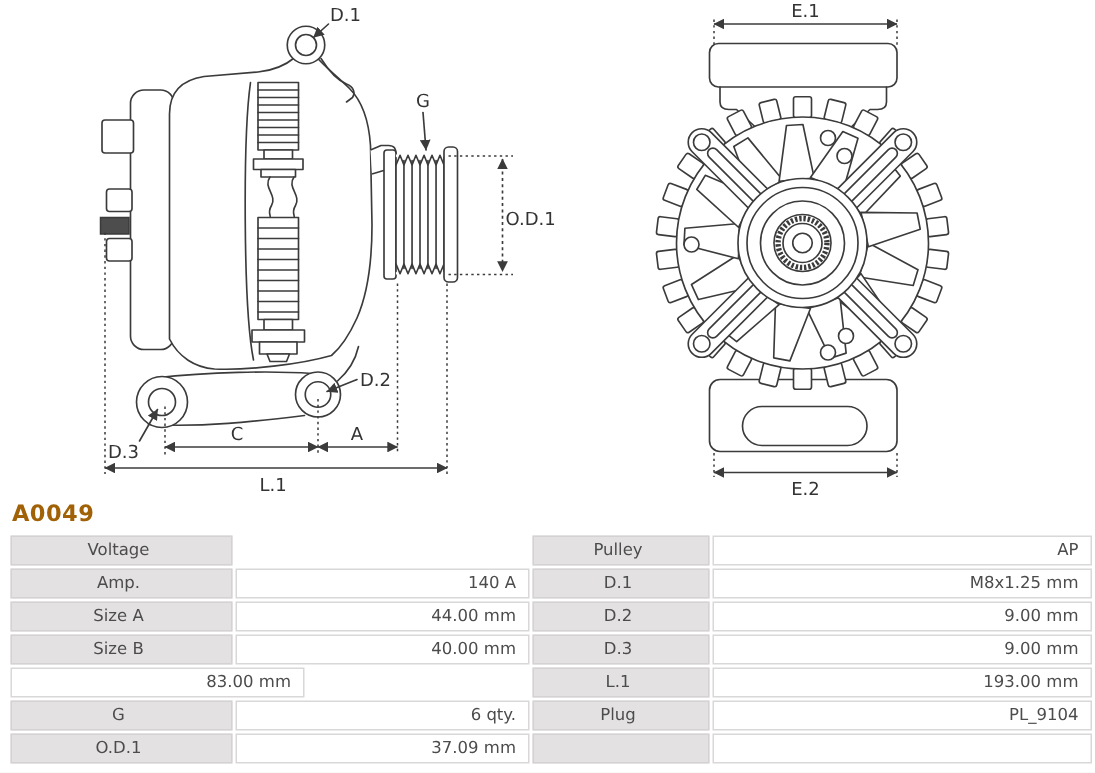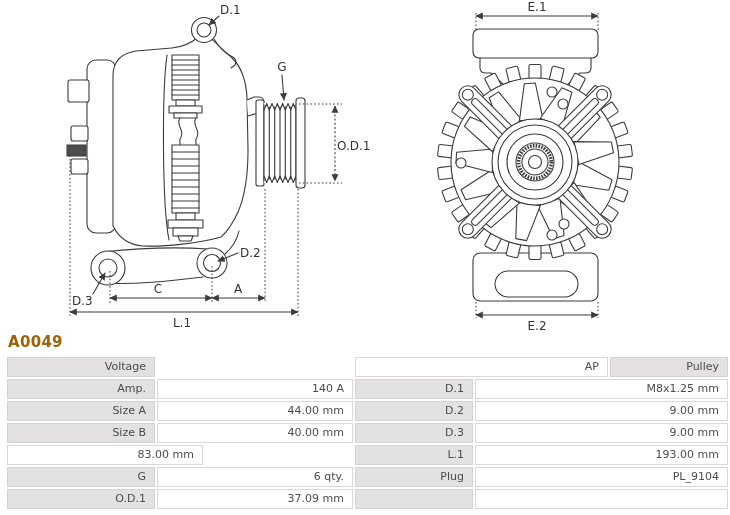--- a/index.html
+++ b/index.html
@@ -15,21 +15,21 @@
   text.dim{font-family:"DejaVu Sans","Liberation Sans",sans-serif;font-size:12px;fill:#333333;}
   #part-code{position:absolute;left:8px;top:333px;font-size:15px;font-weight:700;
              letter-spacing:.3px;color:#a16207;}
   .tables{position:absolute;top:357px;left:0;width:730px;}
   .spec-table{position:absolute;top:0;}
   .spec-table.left{left:7px;width:346px;}
   .spec-table.right{left:355px;width:373px;}
   .row{display:flex;gap:2px;margin-bottom:2px;height:20px;}
   .cell{box-sizing:border-box;border:1px solid #d5d2d3;font-size:11px;color:#4c4c4c;
         text-align:right;padding:0 8px 0 4px;line-height:18px;white-space:nowrap;overflow:hidden;}
-  .cell.label{background:#e3e1e2;}
+  .cell.label{background:#e3e1e2;text-align:center;}
   .cell.value{background:#ffffff;border-color:#d9d7d8;}
   .spec-table.left .cell.label{width:148px;}
   .spec-table.left .cell.value{width:196px;}
   .spec-table.right .cell.label{width:118px;}
   .spec-table.right .cell.value{width:253px;}
 </style>
 </head>
 <body>
 
 <div id="page">
@@ -262,22 +262,22 @@
           <div class="cell label">G</div>
           <div class="cell value">6 qty.</div>
         </div>
       <div class="row">
           <div class="cell label">O.D.1</div>
           <div class="cell value">37.09 mm</div>
         </div>
     </div>
     <div class="spec-table right">
       <div class="row">
+          <div class="cell label">Pulley</div>
           <div class="cell value">AP</div>
-          <div class="cell label">Pulley</div>
         </div>
       <div class="row">
           <div class="cell label">D.1</div>
           <div class="cell value">M8x1.25 mm</div>
         </div>
       <div class="row">
           <div class="cell label">D.2</div>
           <div class="cell value">9.00 mm</div>
         </div>
       <div class="row">

